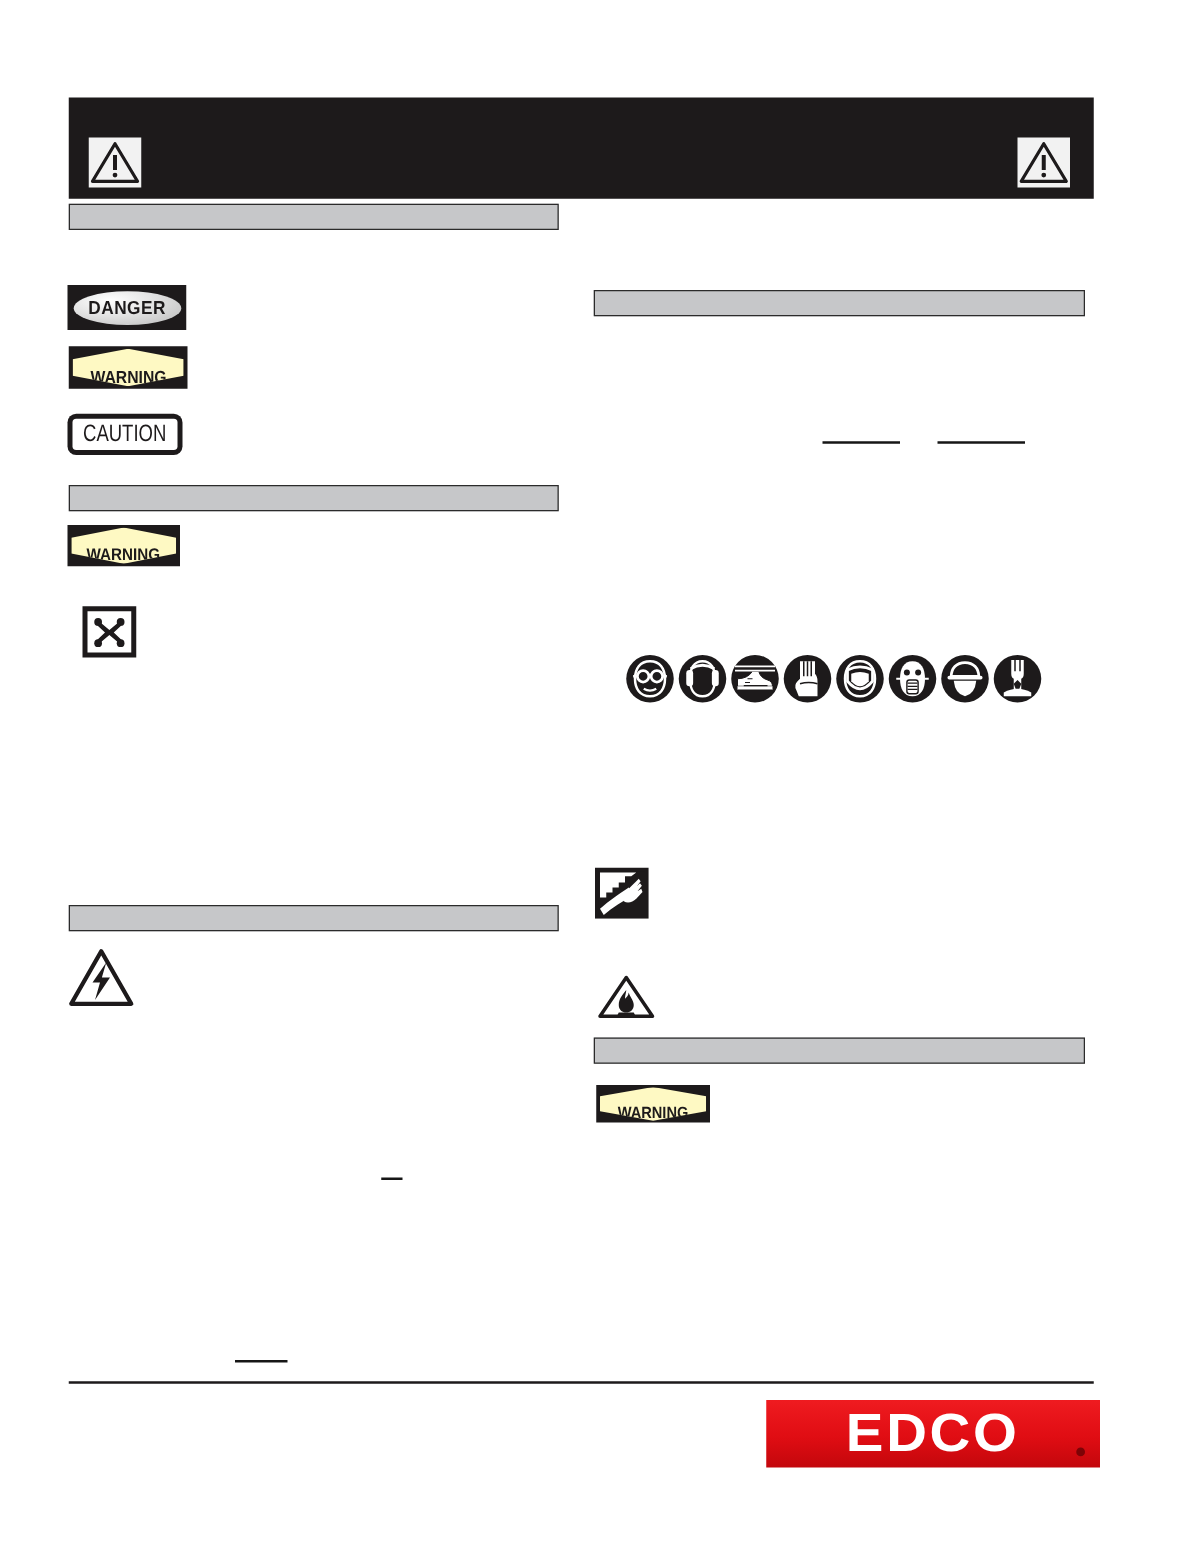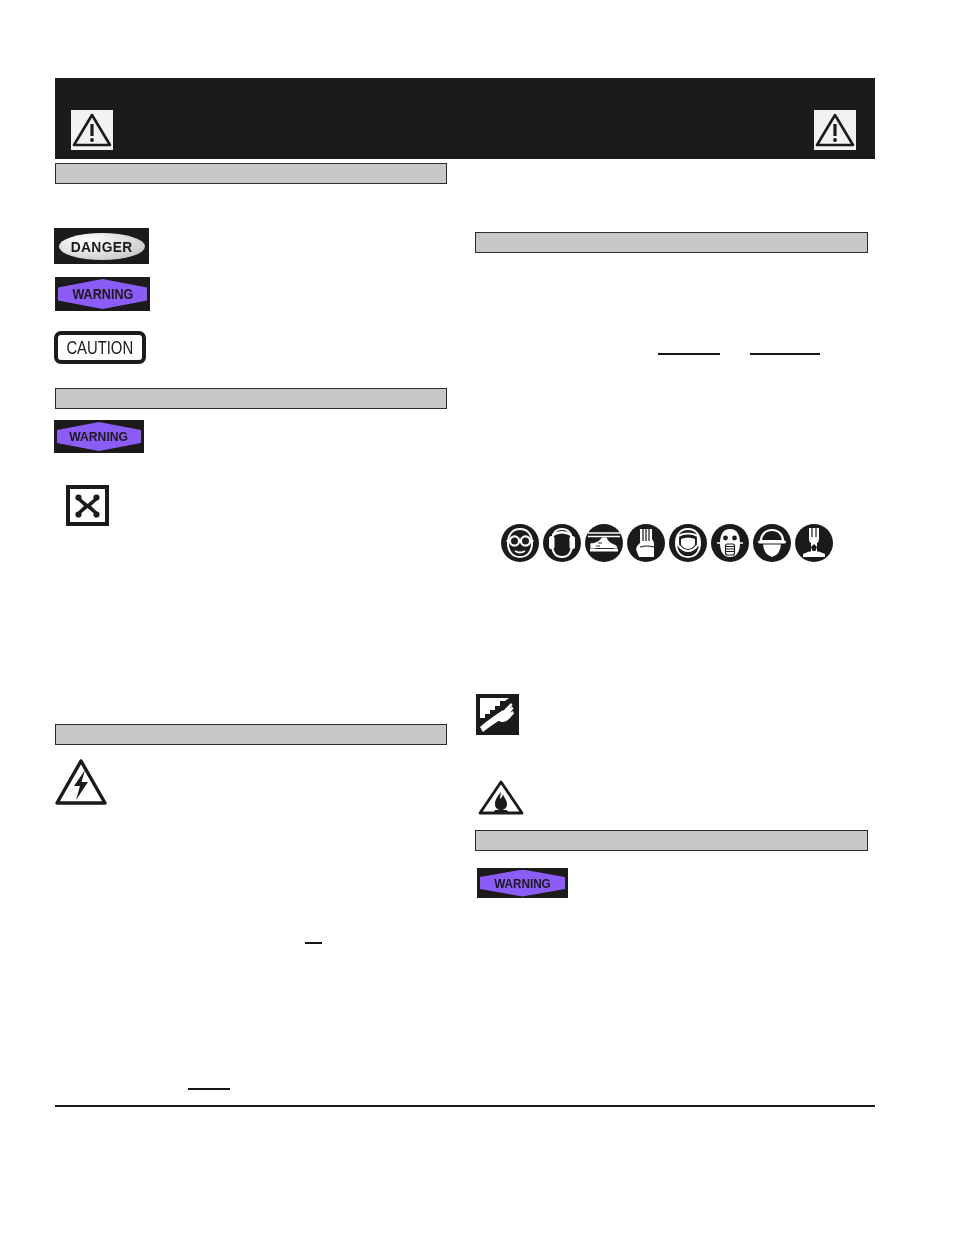--- a/index.html
+++ b/index.html
@@ -78,22 +78,22 @@
     color: #1d1a1b;
     transform: scaleX(0.92);
     font-family: "Liberation Sans", sans-serif;
   }
 
   .badge-warning {
     background: #1d1a1b;
     display: flex; align-items: center; justify-content: center;
   }
   .badge-warning .hexw {
-    background: #8b5cf6;
-    display: flex; align-items: center; justify-content: center;
+    background: #fef9c3;
+    display: flex; align-items: flex-end; justify-content: center;
     -webkit-clip-path: polygon(0% 28%, 50% 0%, 100% 28%, 100% 72%, 50% 100%, 0% 72%);
     clip-path: polygon(0% 28%, 50% 0%, 100% 28%, 100% 72%, 50% 100%, 0% 72%);
   }
   .badge-warning .hexw span {
     font-weight: bold; color: #1d1a1b;
     transform: scaleX(0.9);
     font-family: "Liberation Sans", sans-serif;
   }
   .badge-warning.w1 { left: 55px; top: 277px; width: 95px; height: 34px; }
   .badge-warning.w1 .hexw { width: 89px; height: 30px; }
@@ -377,14 +377,18 @@
     </div>
   </div>
 
   <div class="uline" style="left:658px; top:353px; width:62px;"></div>
   <div class="uline" style="left:750px; top:353px; width:70px;"></div>
   <div class="uline" style="left:305px; top:942px; width:17px;"></div>
   <div class="uline" style="left:188px; top:1088px; width:42px;"></div>
 
   <div class="footer-rule"></div>
 
+  <div class="edco-logo">
+    <span class="wordmark">EDCO</span>
+    <span class="regmark"></span>
+  </div>
 
 </div>
 
 </body></html>

